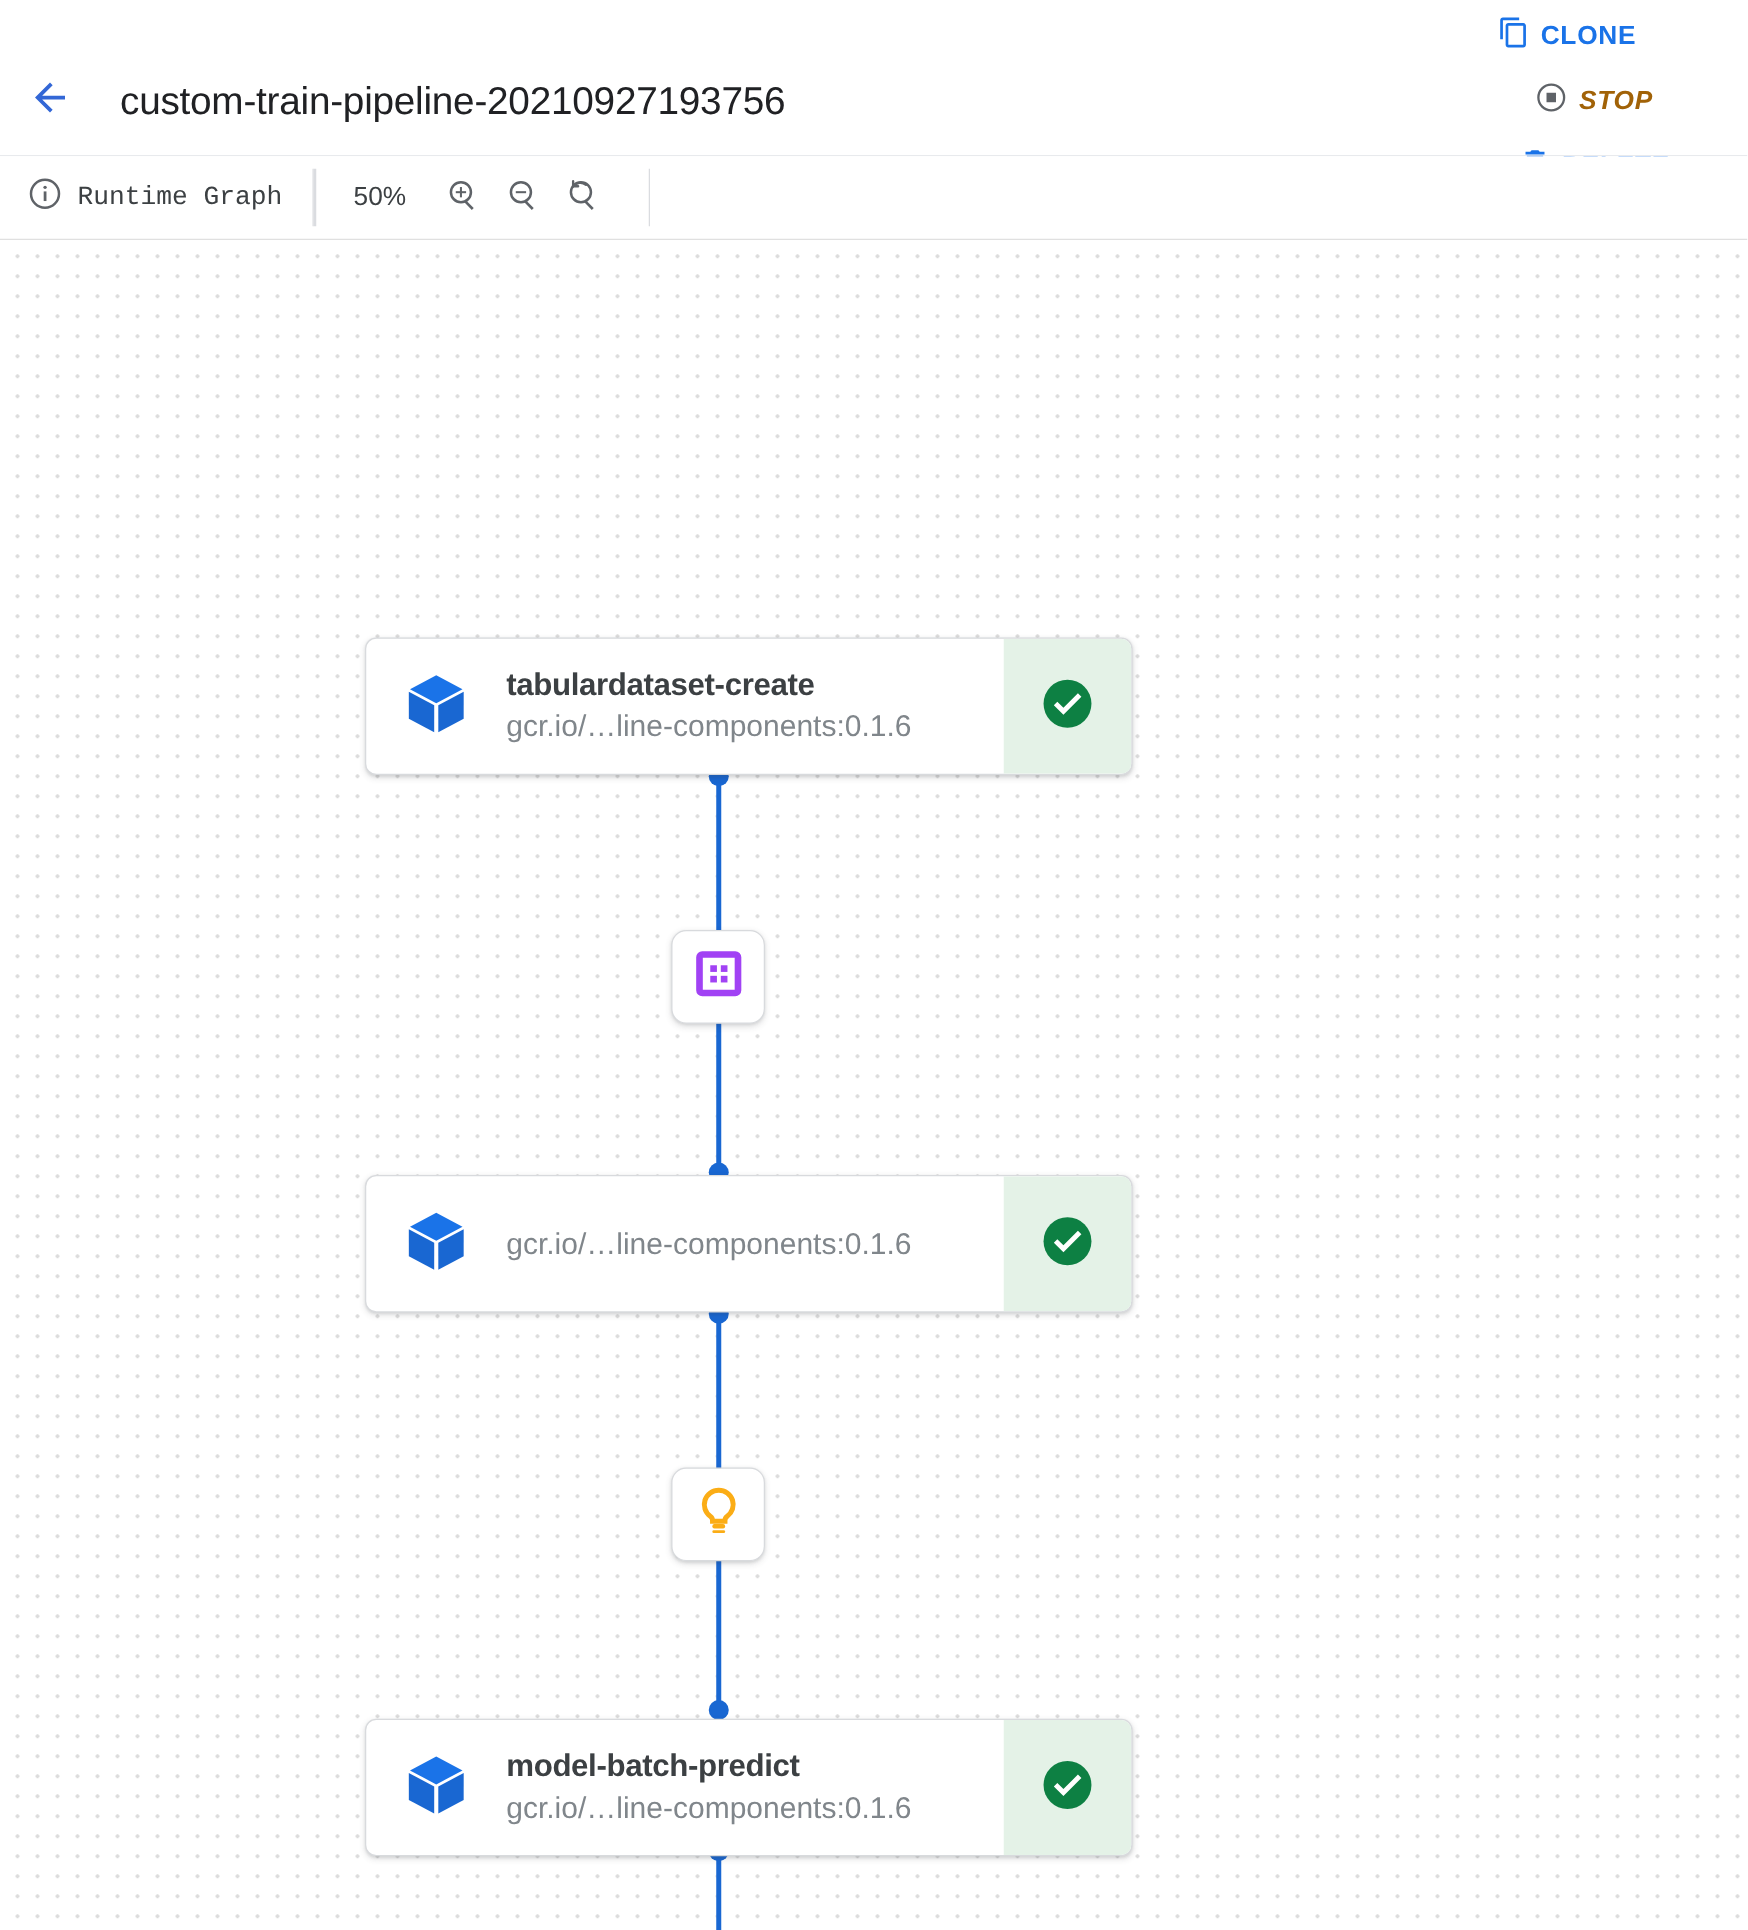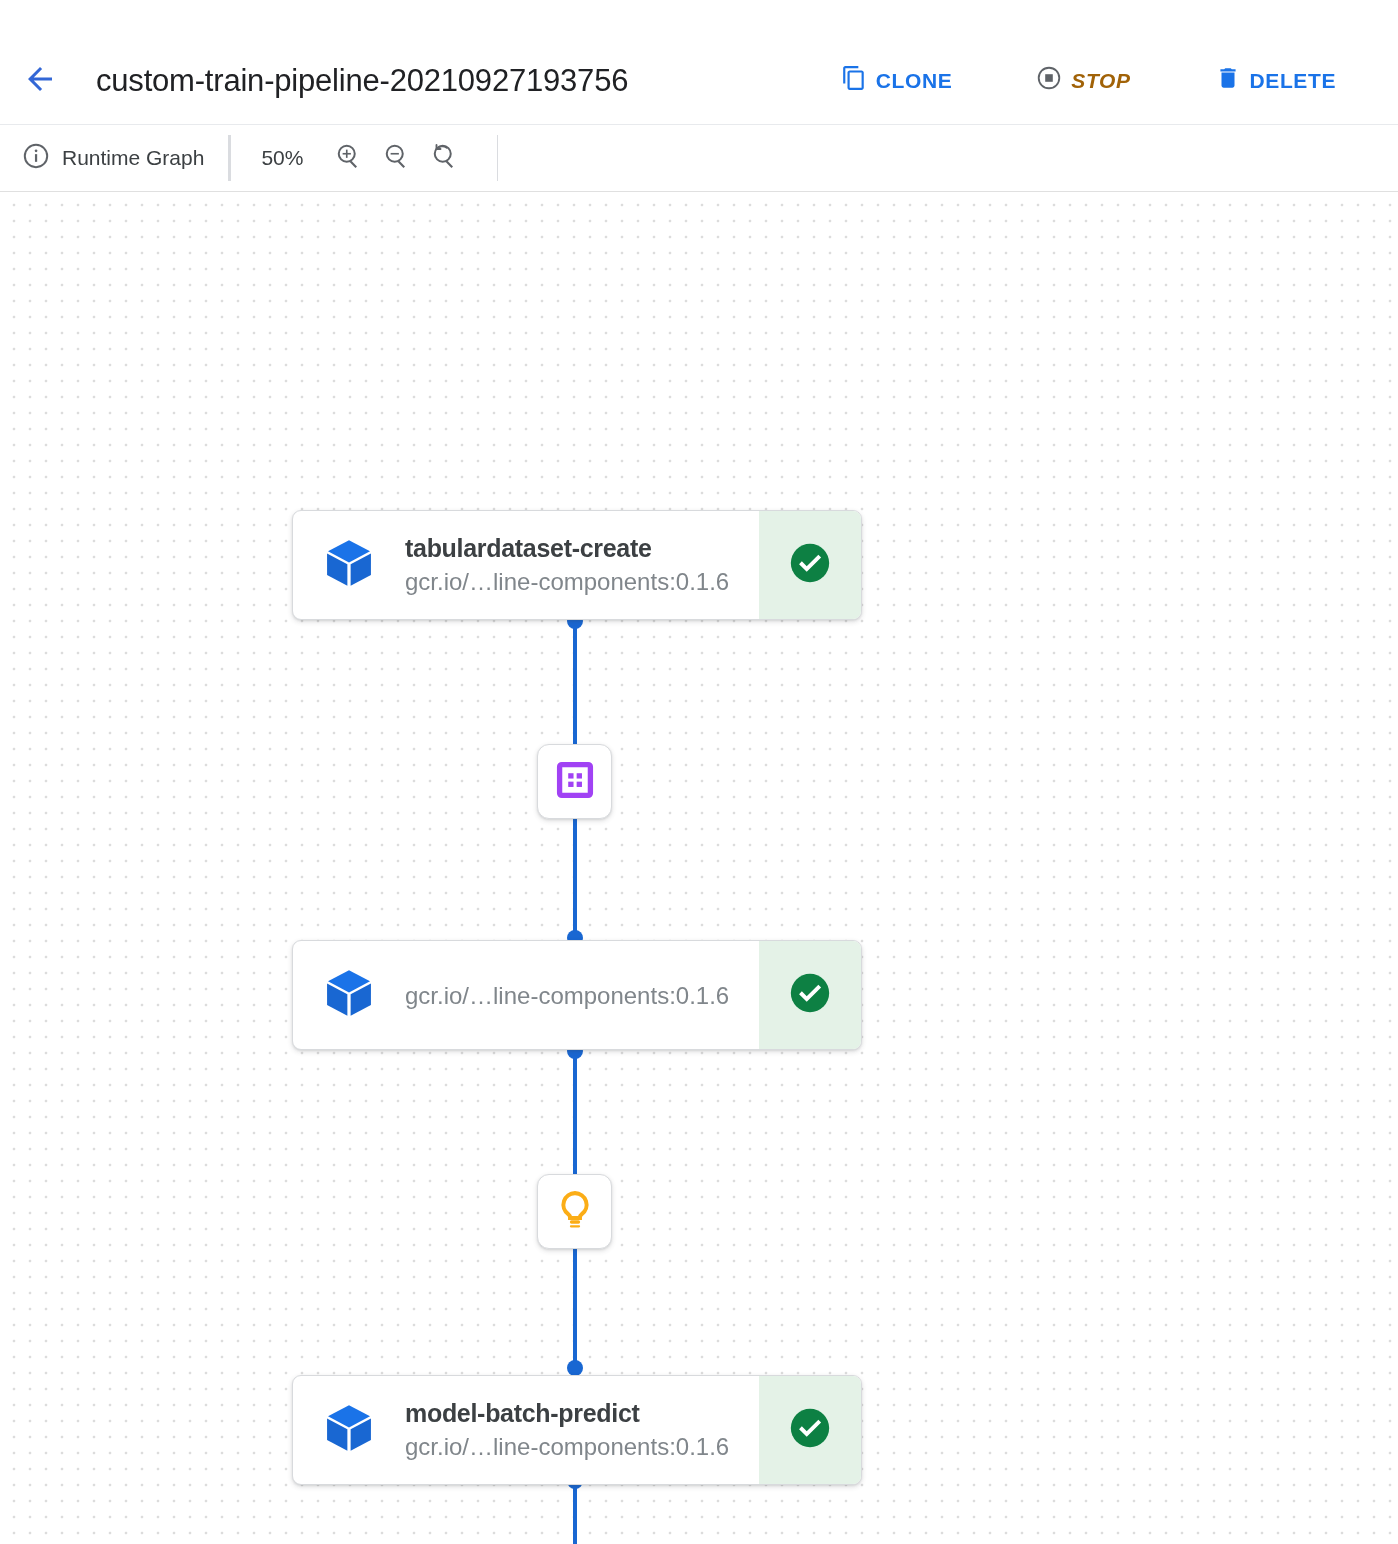--- a/index.html
+++ b/index.html
@@ -43,21 +43,22 @@
     margin-left: 34px;
     white-space: nowrap;
     letter-spacing: -0.2px;
     font-weight: 400;
   }
   .header-actions {
     margin-left: auto;
     display: flex;
     align-items: center;
     padding-right: 48px;
-    gap: 12px;
+    gap: 0px;
+    flex-direction: column;
   }
   .hbtn {
     display: flex;
     align-items: center;
     gap: 9px;
     font-size: 21px;
     font-weight: 600;
     letter-spacing: 0.6px;
     color: #1a73e8;
     padding: 10px 14px;
@@ -93,21 +94,21 @@
     font-size: 21px;
     color: #3c4043;
     white-space: nowrap;
   }
   .sb-divider {
     width: 1px;
     height: 46px;
     background: #dadce0;
     flex: 0 0 auto;
   }
-  .sb-item.first { padding-left: 22px; }
+  .sb-item.first { padding-left: 22px; font-family: Liberation Mono, monospace; }
 
   .toggle-wrap {
     display: flex;
     align-items: center;
     gap: 17px;
     padding: 0 24px;
     cursor: pointer;
   }
   .toggle {
     position: relative;
@@ -165,21 +166,21 @@
 
   .graph {
     position: absolute;
     left: 0;
     top: 0;
   }
 
   
   .node {
     position: absolute;
-    width: 570px;
+    width: 614px;
     height: 110px;
     background: #ffffff;
     border: 1px solid #d8dadd;
     border-radius: 9px;
     box-shadow: 0 2px 5px rgba(60,64,67,.16), 0 1px 2px rgba(60,64,67,.10);
     display: flex;
     align-items: stretch;
     cursor: pointer;
     box-sizing: border-box;
     overflow: hidden;

